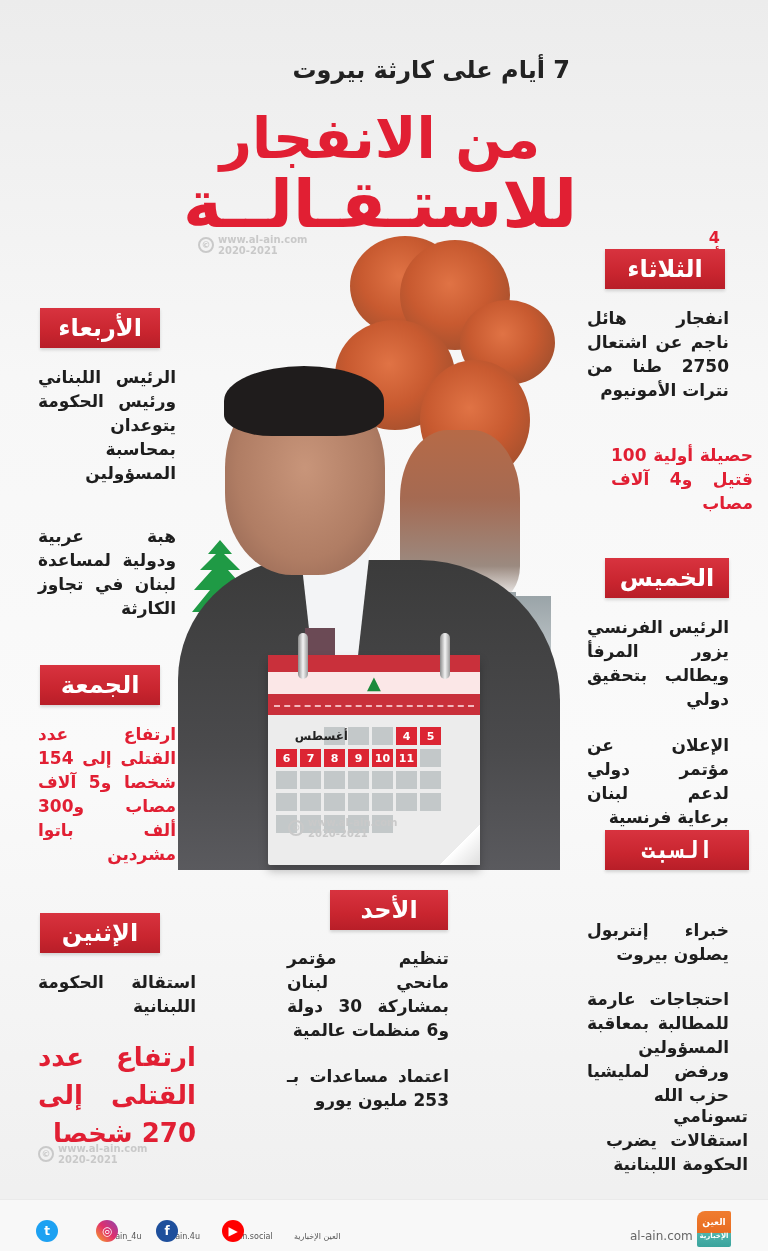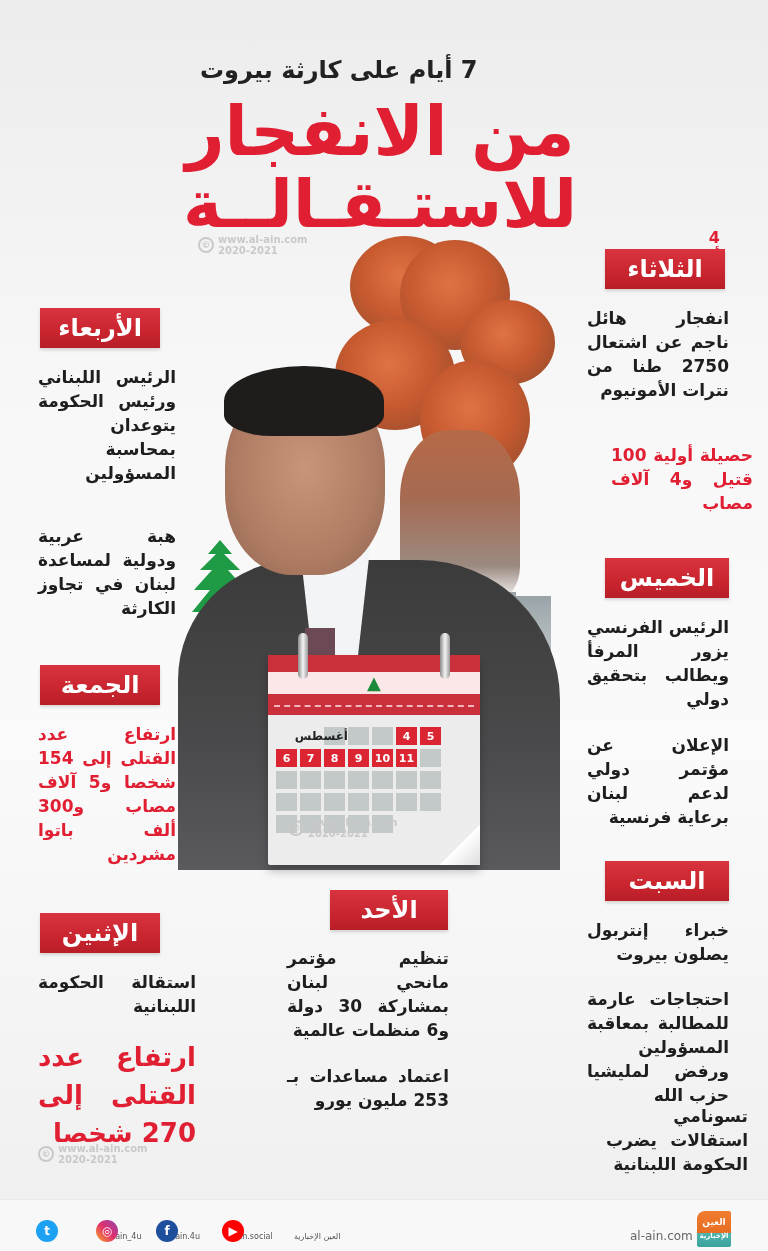--- a/index.html
+++ b/index.html
@@ -8,28 +8,28 @@
     position: relative;
     font-family: "DejaVu Sans", sans-serif;
     background: linear-gradient(180deg, #ececec 0%, #f7f7f7 30%, #fafafa 60%, #f0f0f0 95%);
     color: #1a1a1a;
   }
   .abs { position: absolute; }
 
   
   .subtitle {
     left: 200px; width: 370px; top: 56px;
-    text-align: left; direction: rtl;
+    text-align: right; direction: rtl;
     font-size: 24px; font-weight: bold; color: #222;
   }
   .title {
     left: 160px; width: 440px; text-align: center; direction: rtl;
     color: #e11f33; font-weight: bold; line-height: 1;
   }
-  .title.l1 { top: 98px; font-size: 68px; }
+  .title.l1 { top: 111px; font-size: 56px; }
   .title.l2 { top: 172px; font-size: 66px; letter-spacing: 4px; }
 
   .watermark {
     color: #c9c9c9; font-family: "DejaVu Sans", sans-serif; font-weight: bold;
     font-size: 10px; line-height: 11px; display: flex; align-items: center; gap: 4px;
   }
   .watermark .c {
     width: 16px; height: 16px; border: 2px solid #c9c9c9; border-radius: 50%;
     font-size: 9px; display: flex; align-items: center; justify-content: center;
   }
@@ -236,21 +236,21 @@
 
 <div class="abs date-label" style="left:640px; top:228px; width:80px; text-align:right;">4 أغسطس</div>
 <div class="abs badge" style="left:605px; top:249px; width:120px;">الثلاثاء</div>
 <div class="abs block" style="left:587px; top:306px; width:142px;">انفجار هائل ناجم عن اشتعال 2750 طنا من نترات الأمونيوم</div>
 <div class="abs block red" style="left:611px; top:443px; width:142px;">حصيلة أولية 100 قتيل و4 آلاف مصاب</div>
 
 <div class="abs badge" style="left:605px; top:558px; width:124px;">الخميس</div>
 <div class="abs block" style="left:587px; top:615px; width:142px;">الرئيس الفرنسي يزور المرفأ ويطالب بتحقيق دولي</div>
 <div class="abs block" style="left:587px; top:733px; width:142px;">الإعلان عن مؤتمر دولي لدعم لبنان برعاية فرنسية</div>
 
-<div class="abs badge" style="left:605px; top:861px; width:124px;">السبت</div>
+<div class="abs badge" style="left:605px; top:830px; width:144px;font-family:Liberation Mono, monospace;">السبت</div>
 <div class="abs block" style="left:587px; top:918px; width:142px;">خبراء إنتربول يصلون بيروت</div>
 <div class="abs block" style="left:587px; top:987px; width:142px;">احتجاجات عارمة للمطالبة بمعاقبة المسؤولين ورفض لمليشيا حزب الله</div>
 <div class="abs block" style="left:606px; top:1104px; width:142px;">تسونامي استقالات يضرب الحكومة اللبنانية</div>
 
 <div class="abs badge" style="left:40px; top:308px; width:120px;">الأربعاء</div>
 <div class="abs block" style="left:38px; top:365px; width:138px;">الرئيس اللبناني ورئيس الحكومة يتوعدان بمحاسبة المسؤولين</div>
 <div class="abs block" style="left:38px; top:524px; width:138px;">هبة عربية ودولية لمساعدة لبنان في تجاوز الكارثة</div>
 
 <div class="abs badge red-text" style="left:40px; top:665px; width:120px;">الجمعة</div>
 <div class="abs block red" style="left:38px; top:722px; width:138px;">ارتفاع عدد القتلى إلى 154 شخصا و5 آلاف مصاب و300 ألف باتوا مشردين</div>

